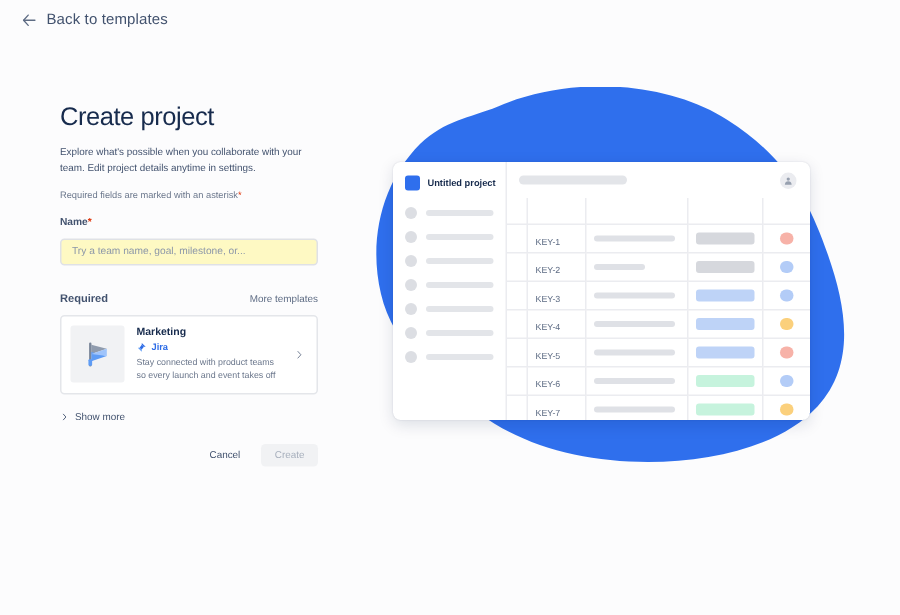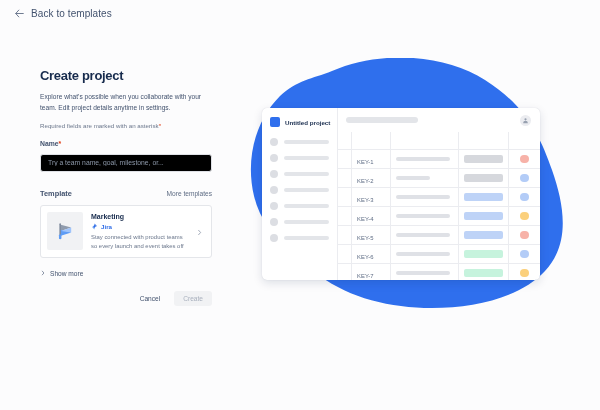--- a/index.html
+++ b/index.html
@@ -42,22 +42,22 @@
   }
 
   
   .form-col {
     position: absolute;
     left: 40px;
     top: 68px;
     width: 172px;
   }
   .page-title {
-    font-size: 13px;
-    font-weight: bold;
+    font-size: 17px;
+    font-weight: normal;
     letter-spacing: -0.3px;
     color: #172b4d;
     margin-bottom: 9px;
   }
   .intro {
     font-size: 6.6px;
     line-height: 1.62;
     color: #42526e;
     width: 170px;
     margin-bottom: 9px;
@@ -73,21 +73,21 @@
     font-size: 6.8px;
     font-weight: bold;
     color: #42526e;
     margin-bottom: 4px;
   }
   .name-input {
     width: 172px;
     height: 18px;
     border: 1px solid #dfe1e6;
     border-radius: 3px;
-    background: #000000;
+    background: #fef9c3;
     font-family: "Liberation Sans", sans-serif;
     font-size: 6.8px;
     color: #7a869a;
     padding: 0 7px;
     outline: none;
   }
   .name-input::placeholder { color: #8c97a8; }
 
   
   .tpl-head {
@@ -369,21 +369,21 @@
   <p class="required-note">
     <span>Required fields are marked with an asterisk</span><span class="ast">*</span>
   </p>
 
   <div class="field-label">
     <span>Name</span><span class="ast">*</span>
   </div>
   <input class="name-input" type="text" placeholder="Try a team name, goal, milestone, or..." style="">
 
   <div class="tpl-head">
-    <span class="tpl-head-title">Template</span>
+    <span class="tpl-head-title">Required</span>
     <span class="more-templates">More templates</span>
   </div>
 
   
   <div class="tpl-card">
     <div class="tpl-thumb">
       <svg width="22" height="22" viewBox="0 0 32 32">
         <path d="M9 6 L9 27" stroke="#7a8699" stroke-width="2.3" stroke-linecap="round" fill="none"></path>
         <path d="M10 7 L25 11 L10 16 Z" fill="#8f9bad"></path>
         <path d="M10 14 L25 18 L10 23 Z" fill="#5e9cf5"></path>

